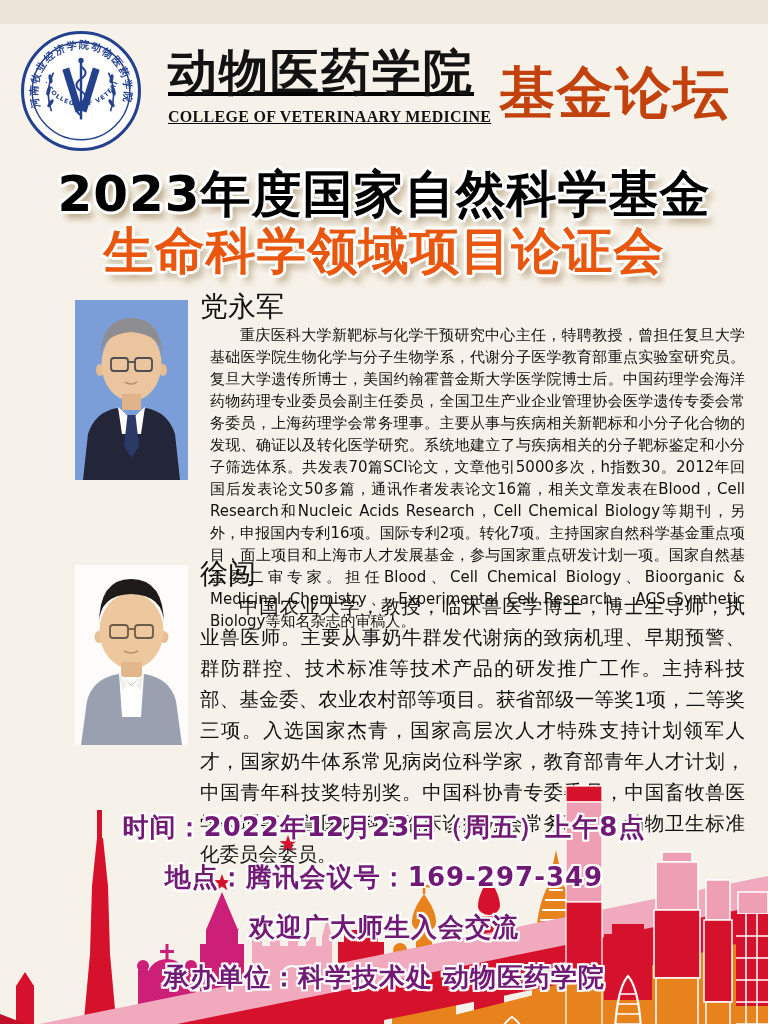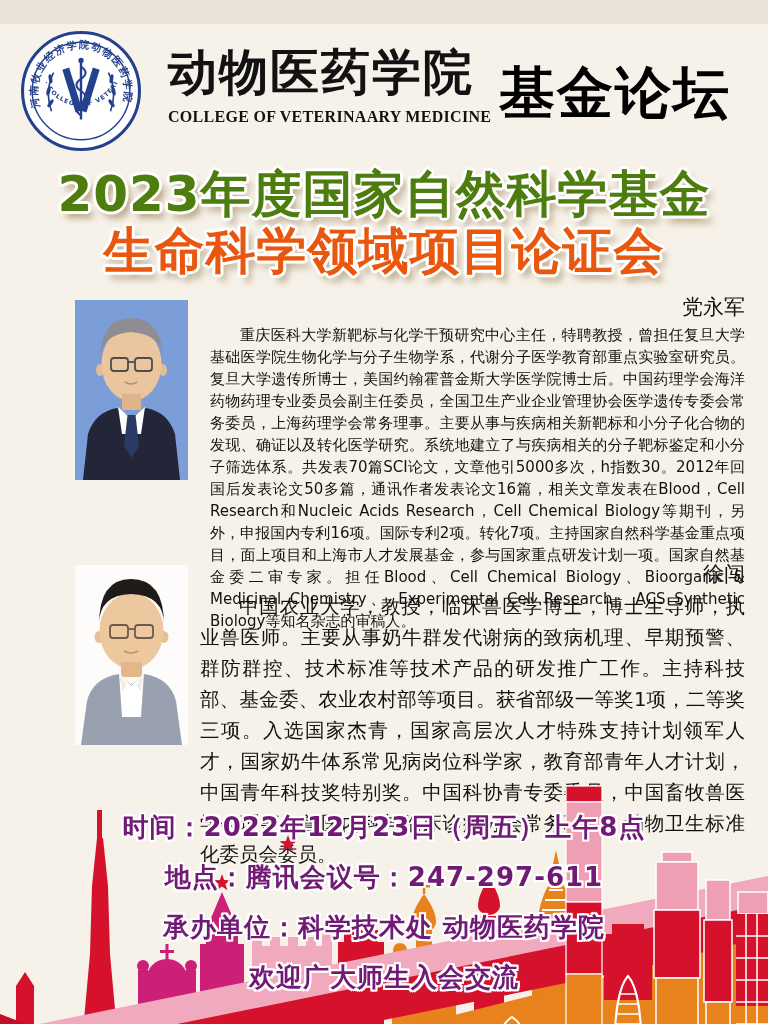--- a/index.html
+++ b/index.html
@@ -2,43 +2,43 @@
 <html><head>
 <meta charset="utf-8">
 <style>
   html,body{margin:0;padding:0;}
   body{font-family:"DejaVu Sans","Liberation Sans",sans-serif;}
   .poster{position:relative;width:768px;height:1024px;background:#f7f2e9;overflow:hidden;}
   .top-strip{position:absolute;top:0;left:0;width:768px;height:24px;background:#eae3d8;}
 
   
   .logo{position:absolute;left:20px;top:30px;width:122px;height:122px;}
-  .college{position:absolute;left:168px;top:40px;width:305px;text-align:right;}
+  .college{position:absolute;left:168px;top:40px;width:305px;text-align:right;text-decoration:underline;}
   .college-cn{font-size:49px;font-weight:900;color:#121212;letter-spacing:2px;line-height:64px;white-space:nowrap;font-family:"DejaVu Serif","Liberation Serif",serif;}
   .college-en{font-size:16px;font-weight:800;color:#121212;letter-spacing:.3px;margin-top:4px;white-space:nowrap;font-family:"Liberation Serif","DejaVu Serif",serif;}
-  .forum{position:absolute;left:484px;top:56px;width:262px;text-align:center;font-size:56px;font-weight:900;color:#000000;letter-spacing:2px;white-space:nowrap;}
+  .forum{position:absolute;left:484px;top:56px;width:262px;text-align:center;font-size:56px;font-weight:900;color:#c2410c;letter-spacing:2px;white-space:nowrap;}
 
   
   .main-title{position:absolute;top:166px;left:0;width:768px;text-align:center;font-weight:900;line-height:57px;letter-spacing:1px;}
   .mt1,.mt2{white-space:nowrap;font-size:50px;
     text-shadow:-3px 0 0 #fff,3px 0 0 #fff,0 -3px 0 #fff,0 3px 0 #fff,
     -2px -2px 0 #fff,2px 2px 0 #fff,-2px 2px 0 #fff,2px -2px 0 #fff,
     5px 7px 7px rgba(125,95,45,.55);}
-  .mt1{color:#4d7c0f;}
+  .mt1{color:#000000;}
   .mt2{color:#e9560d;}
 
   
   .photo{position:absolute;left:75px;width:113px;height:180px;}
   .photo svg{display:block;width:100%;height:100%;}
   .photo-1{top:300px;}
   .photo-2{top:565px;}
   .speaker-col{position:absolute;left:200px;width:545px;color:#111;}
   .speaker-1{top:293px;}
   .speaker-2{top:560px;}
-  .speaker-name{font-size:21px;line-height:28px;margin-bottom:3px;text-align:right;}
+  .speaker-name{font-size:28px;line-height:28px;margin-bottom:3px;}
   .speaker-bio{margin:0;text-align:justify;text-indent:2em;}
   .speaker-1 .speaker-bio{font-size:15px;line-height:22px;margin-left:10px;}
   .speaker-2 .speaker-bio{font-size:19.5px;line-height:31px;}
 
   
   .footer{position:absolute;top:810px;left:0;width:768px;text-align:center;z-index:3;}
   .footer div{font-size:26px;font-weight:900;color:#701a75;letter-spacing:1px;margin-bottom:15px;white-space:nowrap;
     text-shadow:-2px 0 0 #fff,2px 0 0 #fff,0 -2px 0 #fff,0 2px 0 #fff,
     -2px -2px 0 #fff,2px 2px 0 #fff,-2px 2px 0 #fff,2px -2px 0 #fff;}
 
@@ -137,23 +137,23 @@
       <path d="M69,108 L61,120 L66,126 Z" fill="#f2efe9"></path>
     </svg>
   </div>
   <div class="speaker-col speaker-2">
     <div class="speaker-name">徐闯</div>
     <p class="speaker-bio">中国农业大学，教授，临床兽医学博士，博士生导师，执业兽医师。主要从事奶牛群发代谢病的致病机理、早期预警、群防群控、技术标准等技术产品的研发推广工作。主持科技部、基金委、农业农村部等项目。获省部级一等奖1项，二等奖三项。入选国家杰青，国家高层次人才特殊支持计划领军人才，国家奶牛体系常见病岗位科学家，教育部青年人才计划，中国青年科技奖特别奖。中国科协青专委委员，中国畜牧兽医学会理事，兽医内科与临床诊疗分会常务理事，动物卫生标准化委员会委员。</p>
   </div>
 
   <div class="footer">
     <div>时间：2022年12月23日（周五）上午8点</div>
-    <div>地点：腾讯会议号：247-297-611</div>
+    <div>地点：腾讯会议号：169-297-349</div>
+    <div>欢迎广大师生入会交流</div>
     <div>承办单位：科学技术处 动物医药学院</div>
-    <div>欢迎广大师生入会交流</div>
   </div>
 
   <svg class="skyline" viewBox="0 -40 768 240">
 
     <path d="M16,240 L16,162 L25,148 L34,162 L34,240 Z" fill="#d6112b"></path>
 
     <g fill="#d6112b">
       <rect x="97" y="-14" width="5" height="30"></rect>
       <path d="M80,240 L90,130 L92,62 L97,14 L103,14 L108,62 L110,130 L120,240 Z"></path>
     </g>

